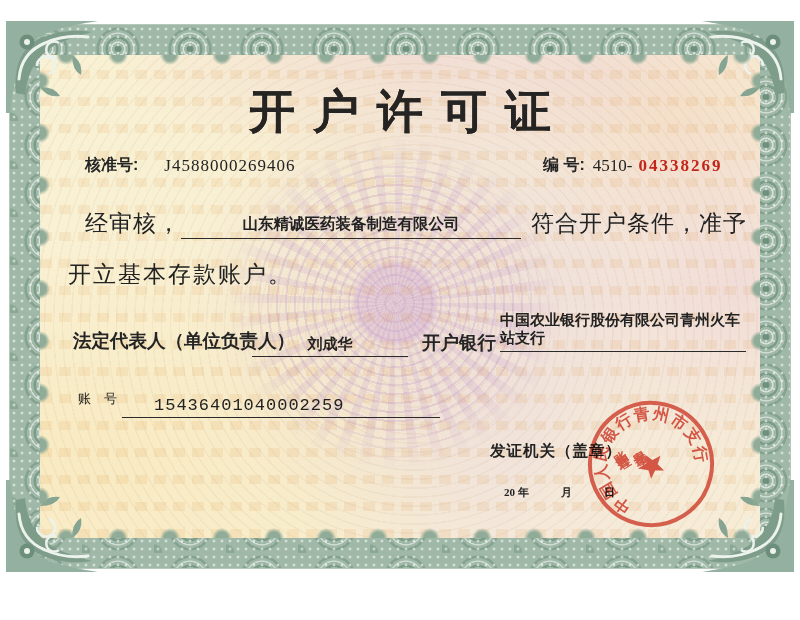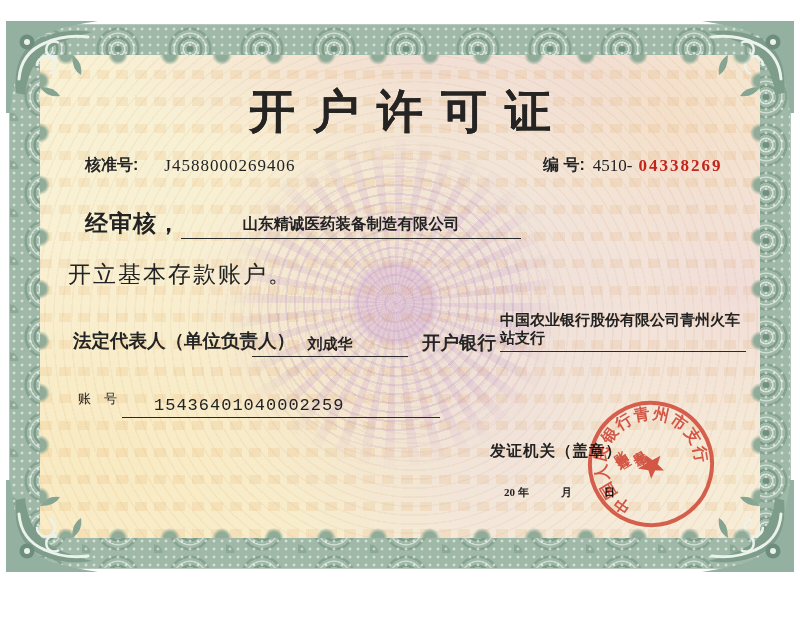--- a/index.html
+++ b/index.html
@@ -91,21 +91,21 @@
   }
   .serif{font-family:"Liberation Serif","DejaVu Serif",serif;}
   .lbl{font-weight:bold;color:#242424;}
   .row{display:flex;align-items:flex-end;}
   .approval{left:45px;top:100px;font-size:16px;}
   .approval .val{margin-left:26px;font-size:17px;letter-spacing:1px;}
   .serial{left:503px;top:100px;font-size:16px;}
   .serial .pre{margin-left:8px;font-size:17px;}
   .serial .num{margin-left:6px;font-size:17px;font-weight:bold;letter-spacing:2px;color:#c2261b;}
   .audit{left:45px;top:153px;}
-  .audit .big{font-size:23px;font-weight:bold;letter-spacing:1px;}
+  .audit .big{font-size:23px;font-weight:normal;letter-spacing:1px;}
   .company-box{
     display:inline-block;width:340px;border-bottom:1.5px solid #2a2a2a;
     text-align:center;font-family:"Liberation Serif","DejaVu Serif",serif;
     font-weight:bold;font-size:15.5px;padding-bottom:3px;white-space:nowrap;
   }
   .audit .suffix{margin-left:10px;}
   .open-line{left:28px;top:204px;font-size:23px;font-weight:normal;letter-spacing:2px;}
   .rep-label{left:33px;top:273px;font-size:18.5px;font-weight:bold;}
   .u-box{border-bottom:1.5px solid #2a2a2a;display:flex;align-items:flex-end;}
   .rep-line{left:212px;top:272px;width:156px;height:27px;justify-content:center;
@@ -213,20 +213,21 @@
 
     <div class="abs row serial">
       <span class="lbl">编 号:</span>
       <span class="pre serif">4510-</span>
       <span class="num serif">04338269</span>
     </div>
 
     <div class="abs row audit">
       <span class="big">经审核，</span>
       <span class="company-box">山东精诚医药装备制造有限公司</span>
+      <span class="big suffix">符合开户条件，准予</span>
     </div>
 
     <div class="abs open-line">开立基本存款账户。</div>
 
     <div class="abs rep-label lbl">法定代表人（单位负责人）</div>
     <div class="abs u-box rep-line">刘成华</div>
 
     <div class="abs bank-label lbl">开户银行</div>
     <div class="abs bank-line">中国农业银行股份有限公司青州火车站支行</div>
 

